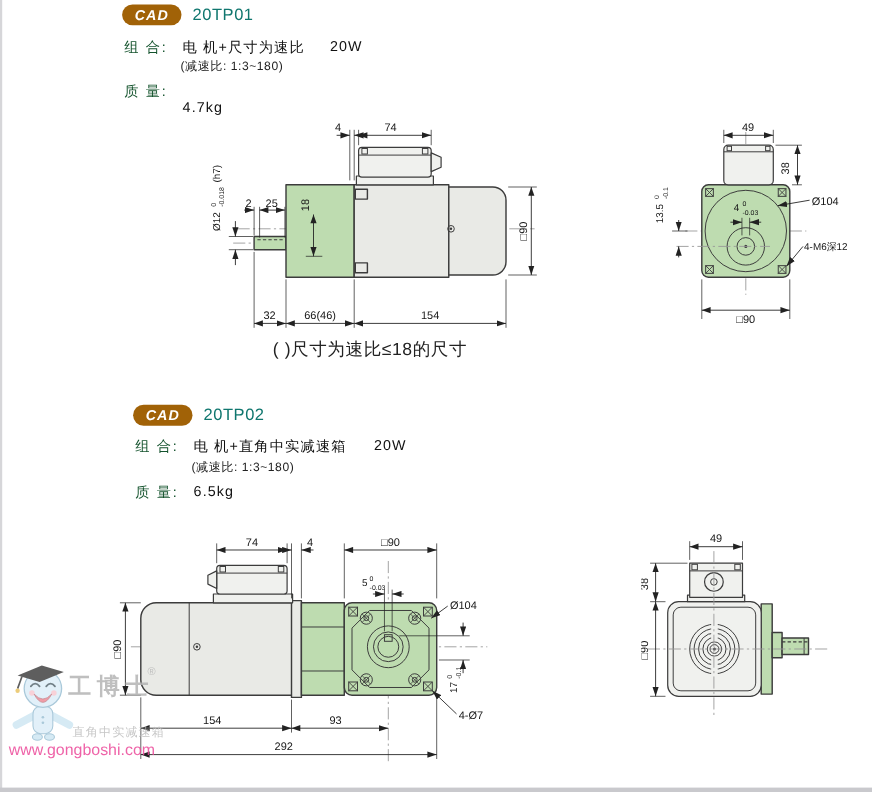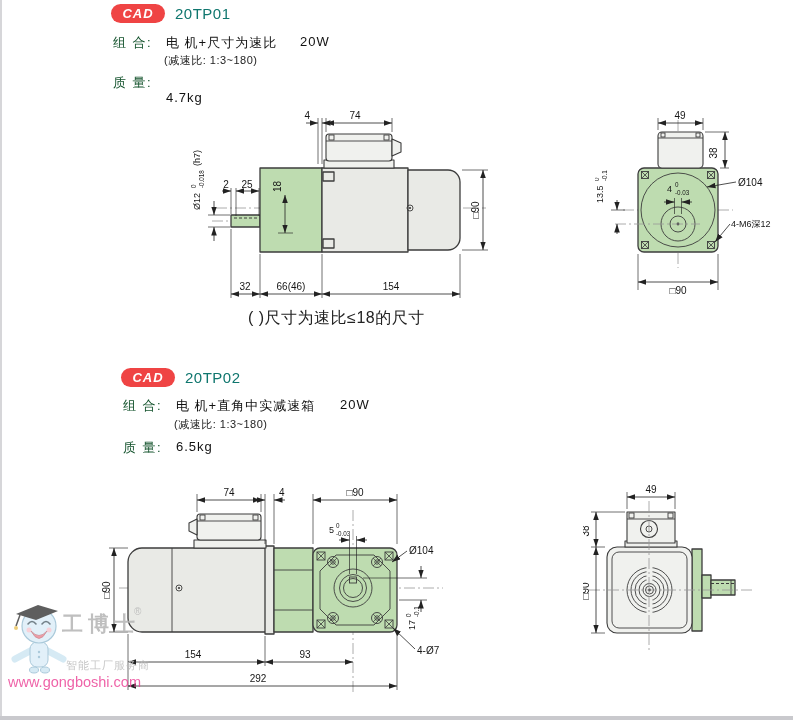--- a/index.html
+++ b/index.html
@@ -1,20 +1,20 @@
 <!DOCTYPE html>
 <html><head>
 <meta charset="utf-8">
 <style>
   html,body{margin:0;padding:0}
   body{width:793px;height:720px;position:relative;background:#ffffff;
        font-family:"Liberation Sans",sans-serif;overflow:hidden;color:#1c1c1c}
   .abs{position:absolute}
   .badge{display:flex;align-items:center;justify-content:center;
-         width:54px;height:19px;border-radius:10px;background:#ef4444;
+         width:54px;height:19px;border-radius:10px;background:#a16207;
          color:#fff;font-weight:bold;font-style:italic;font-size:13px;letter-spacing:1px}
   .model{font-size:15px;color:#0f766e;letter-spacing:.5px}
   .spec-label{font-size:13px;color:#14532d;letter-spacing:1.5px}
   .spec-value{font-size:13px;color:#111;letter-spacing:1px}
   .ratio{font-size:11px;color:#222;letter-spacing:.5px}
   .note{font-size:16px;color:#222;letter-spacing:.5px}
   svg text{font-family:"Liberation Sans",sans-serif;font-size:10px;fill:#161616}
   svg text.t9{font-size:9px}
   svg text.t6{font-size:6.3px}
   .dim{stroke:#222;stroke-width:.8;fill:none}
@@ -435,17 +435,17 @@
     <path d="M34,26 q4,-5 8,0" fill="none" stroke="#5a6b74" stroke-width="1.6" stroke-linecap="round"></path>
     <circle cx="21" cy="32" r="2.5" fill="#f7c9d2"></circle>
     <circle cx="41" cy="32" r="2.5" fill="#f7c9d2"></circle>
     <path d="M23,33 Q31,42 39,33 Q31,48 23,33 Z" fill="#ef8b97" stroke="#c27b85" stroke-width=".8"></path>
     <polygon points="8,16 30,7 50,13 28,22" fill="#424242"></polygon>
     <polyline points="12,17 8,28" fill="none" stroke="#424242" stroke-width="1.5"></polyline>
     <circle cx="8" cy="30" r="2" fill="#e9c463"></circle>
   </svg>
   <div class="abs wm-brand" style="left:56px;top:14px">工博士</div>
   <div class="abs wm-reg" style="left:128px;top:10px">®</div>
-  <div class="abs wm-tag" style="left:60px;top:62px">智能工厂服务商</div>
+  <div class="abs wm-tag" style="left:60px;top:62px">直角中实减速箱</div>
   <div class="abs wm-url" style="left:2px;top:78px">www.gongboshi.com</div>
 </div>
 
 <div class="abs footer-bar"></div>
 
 </body></html>

